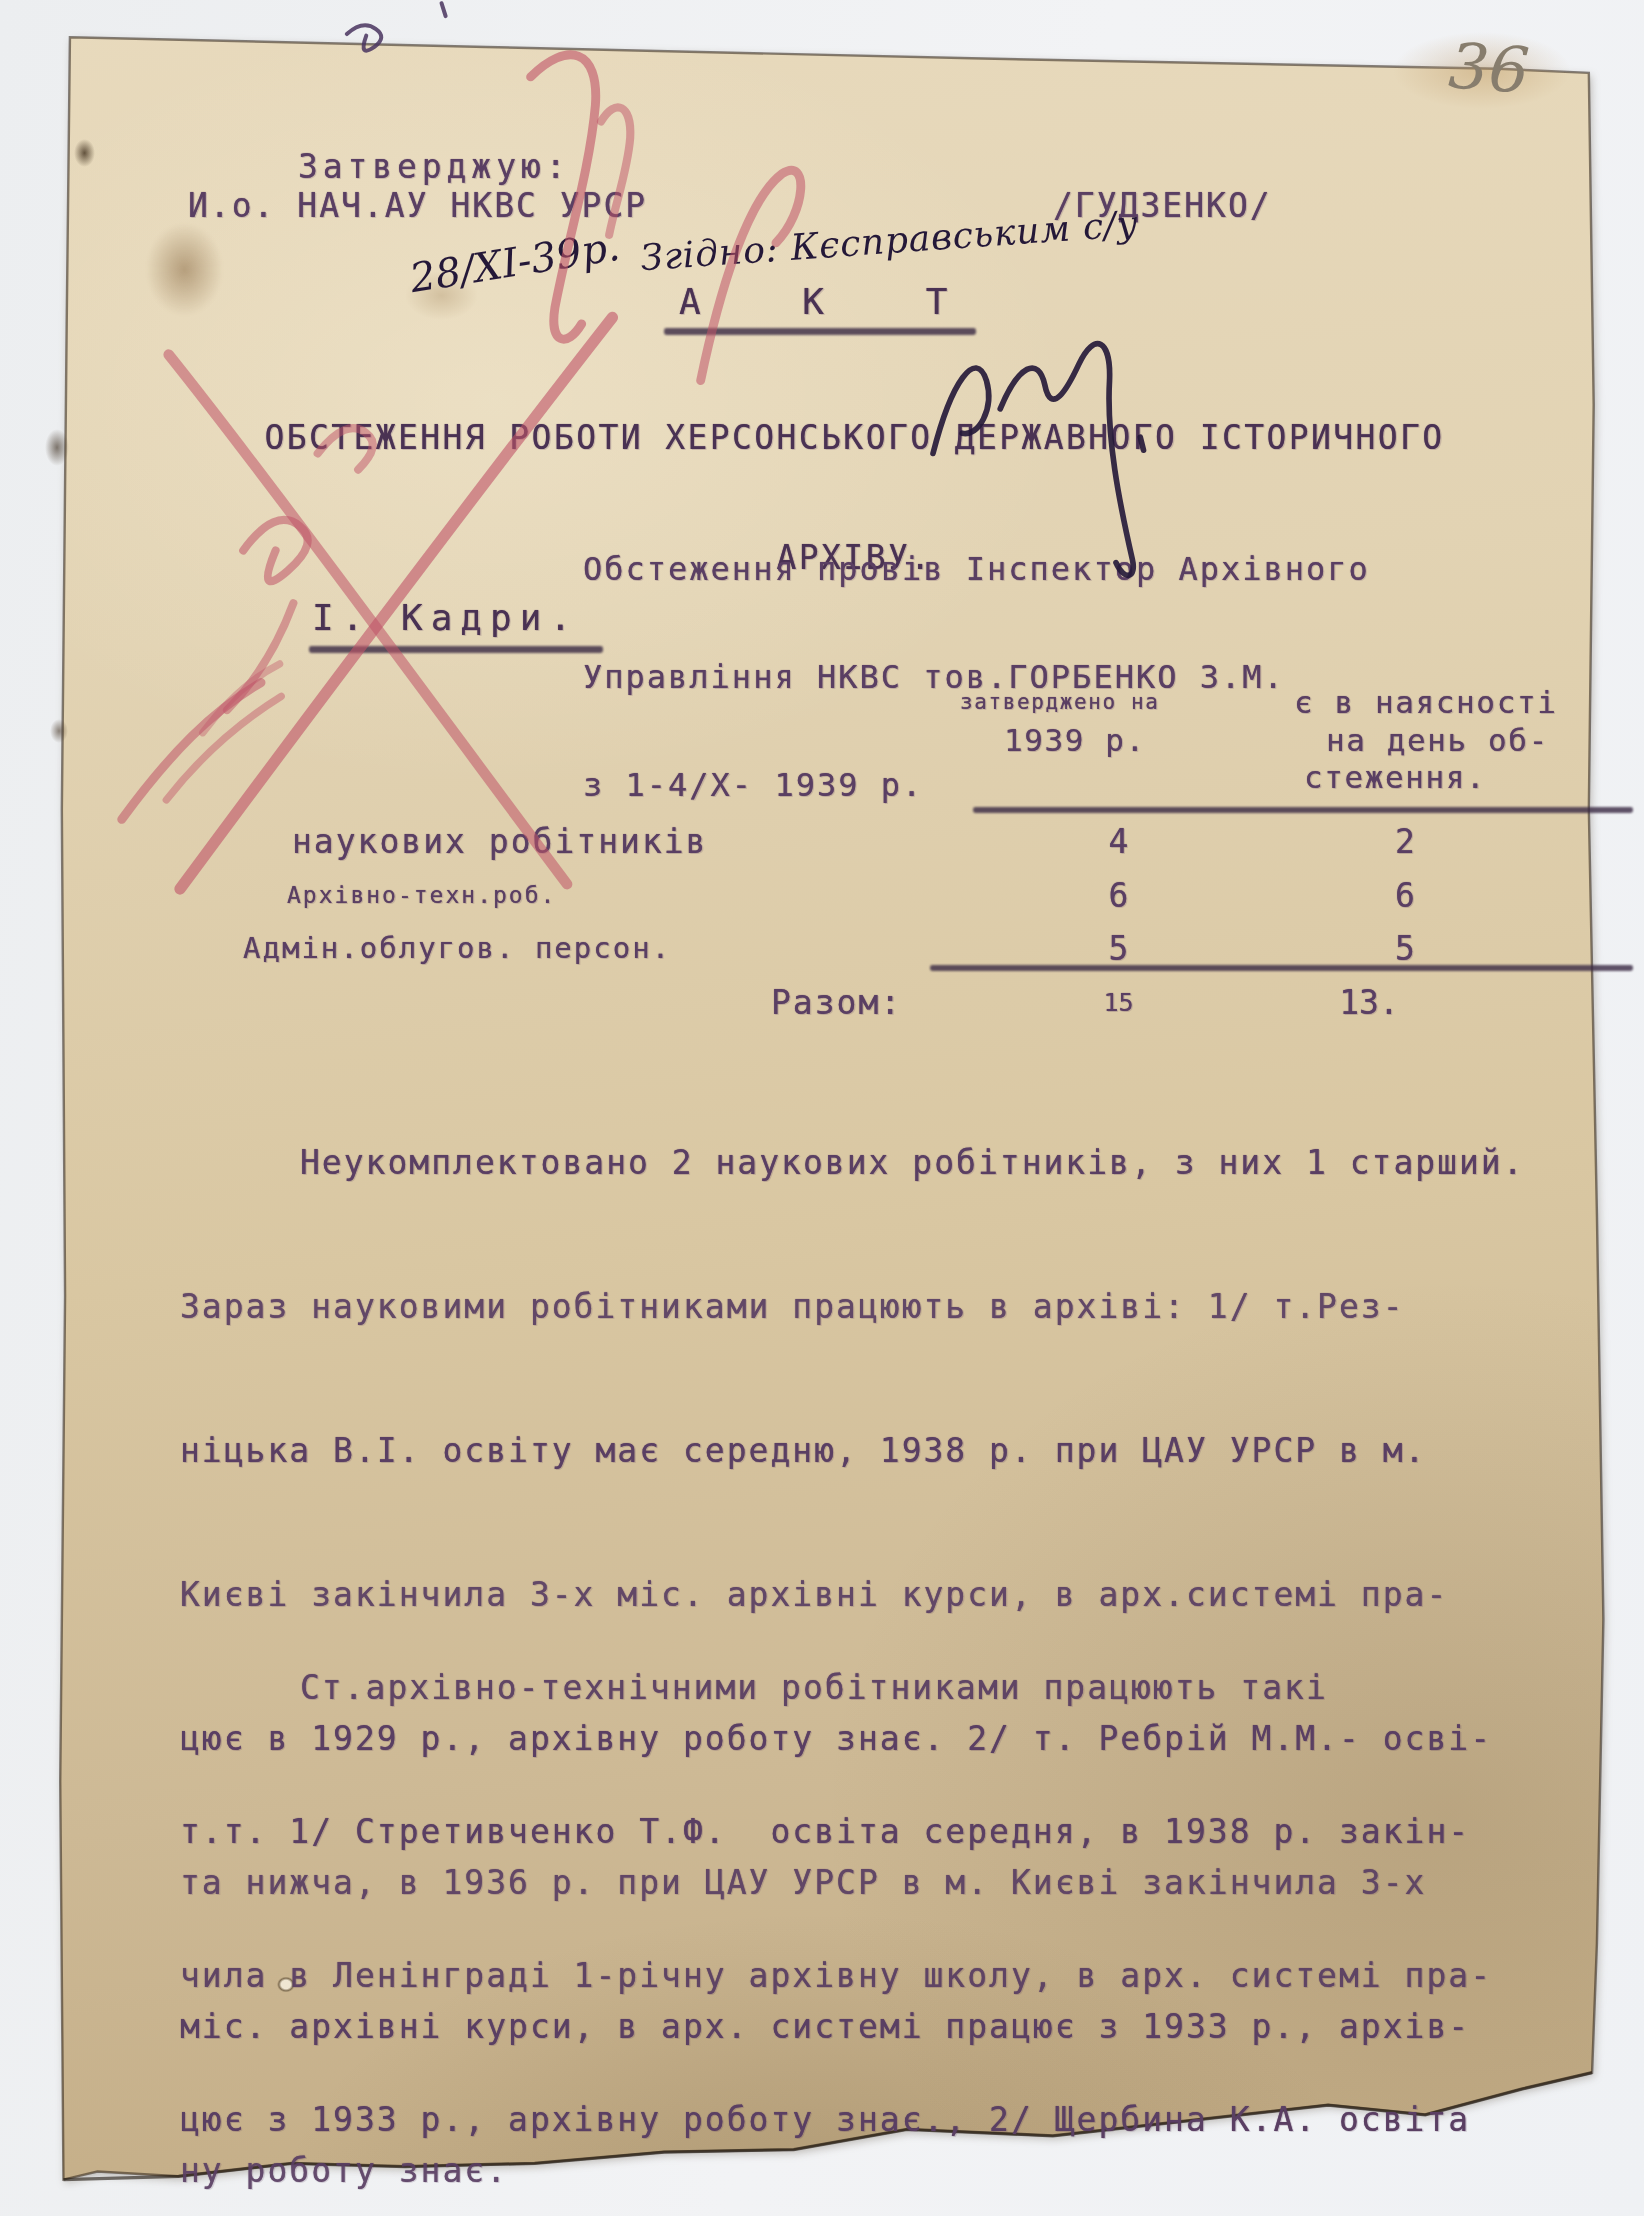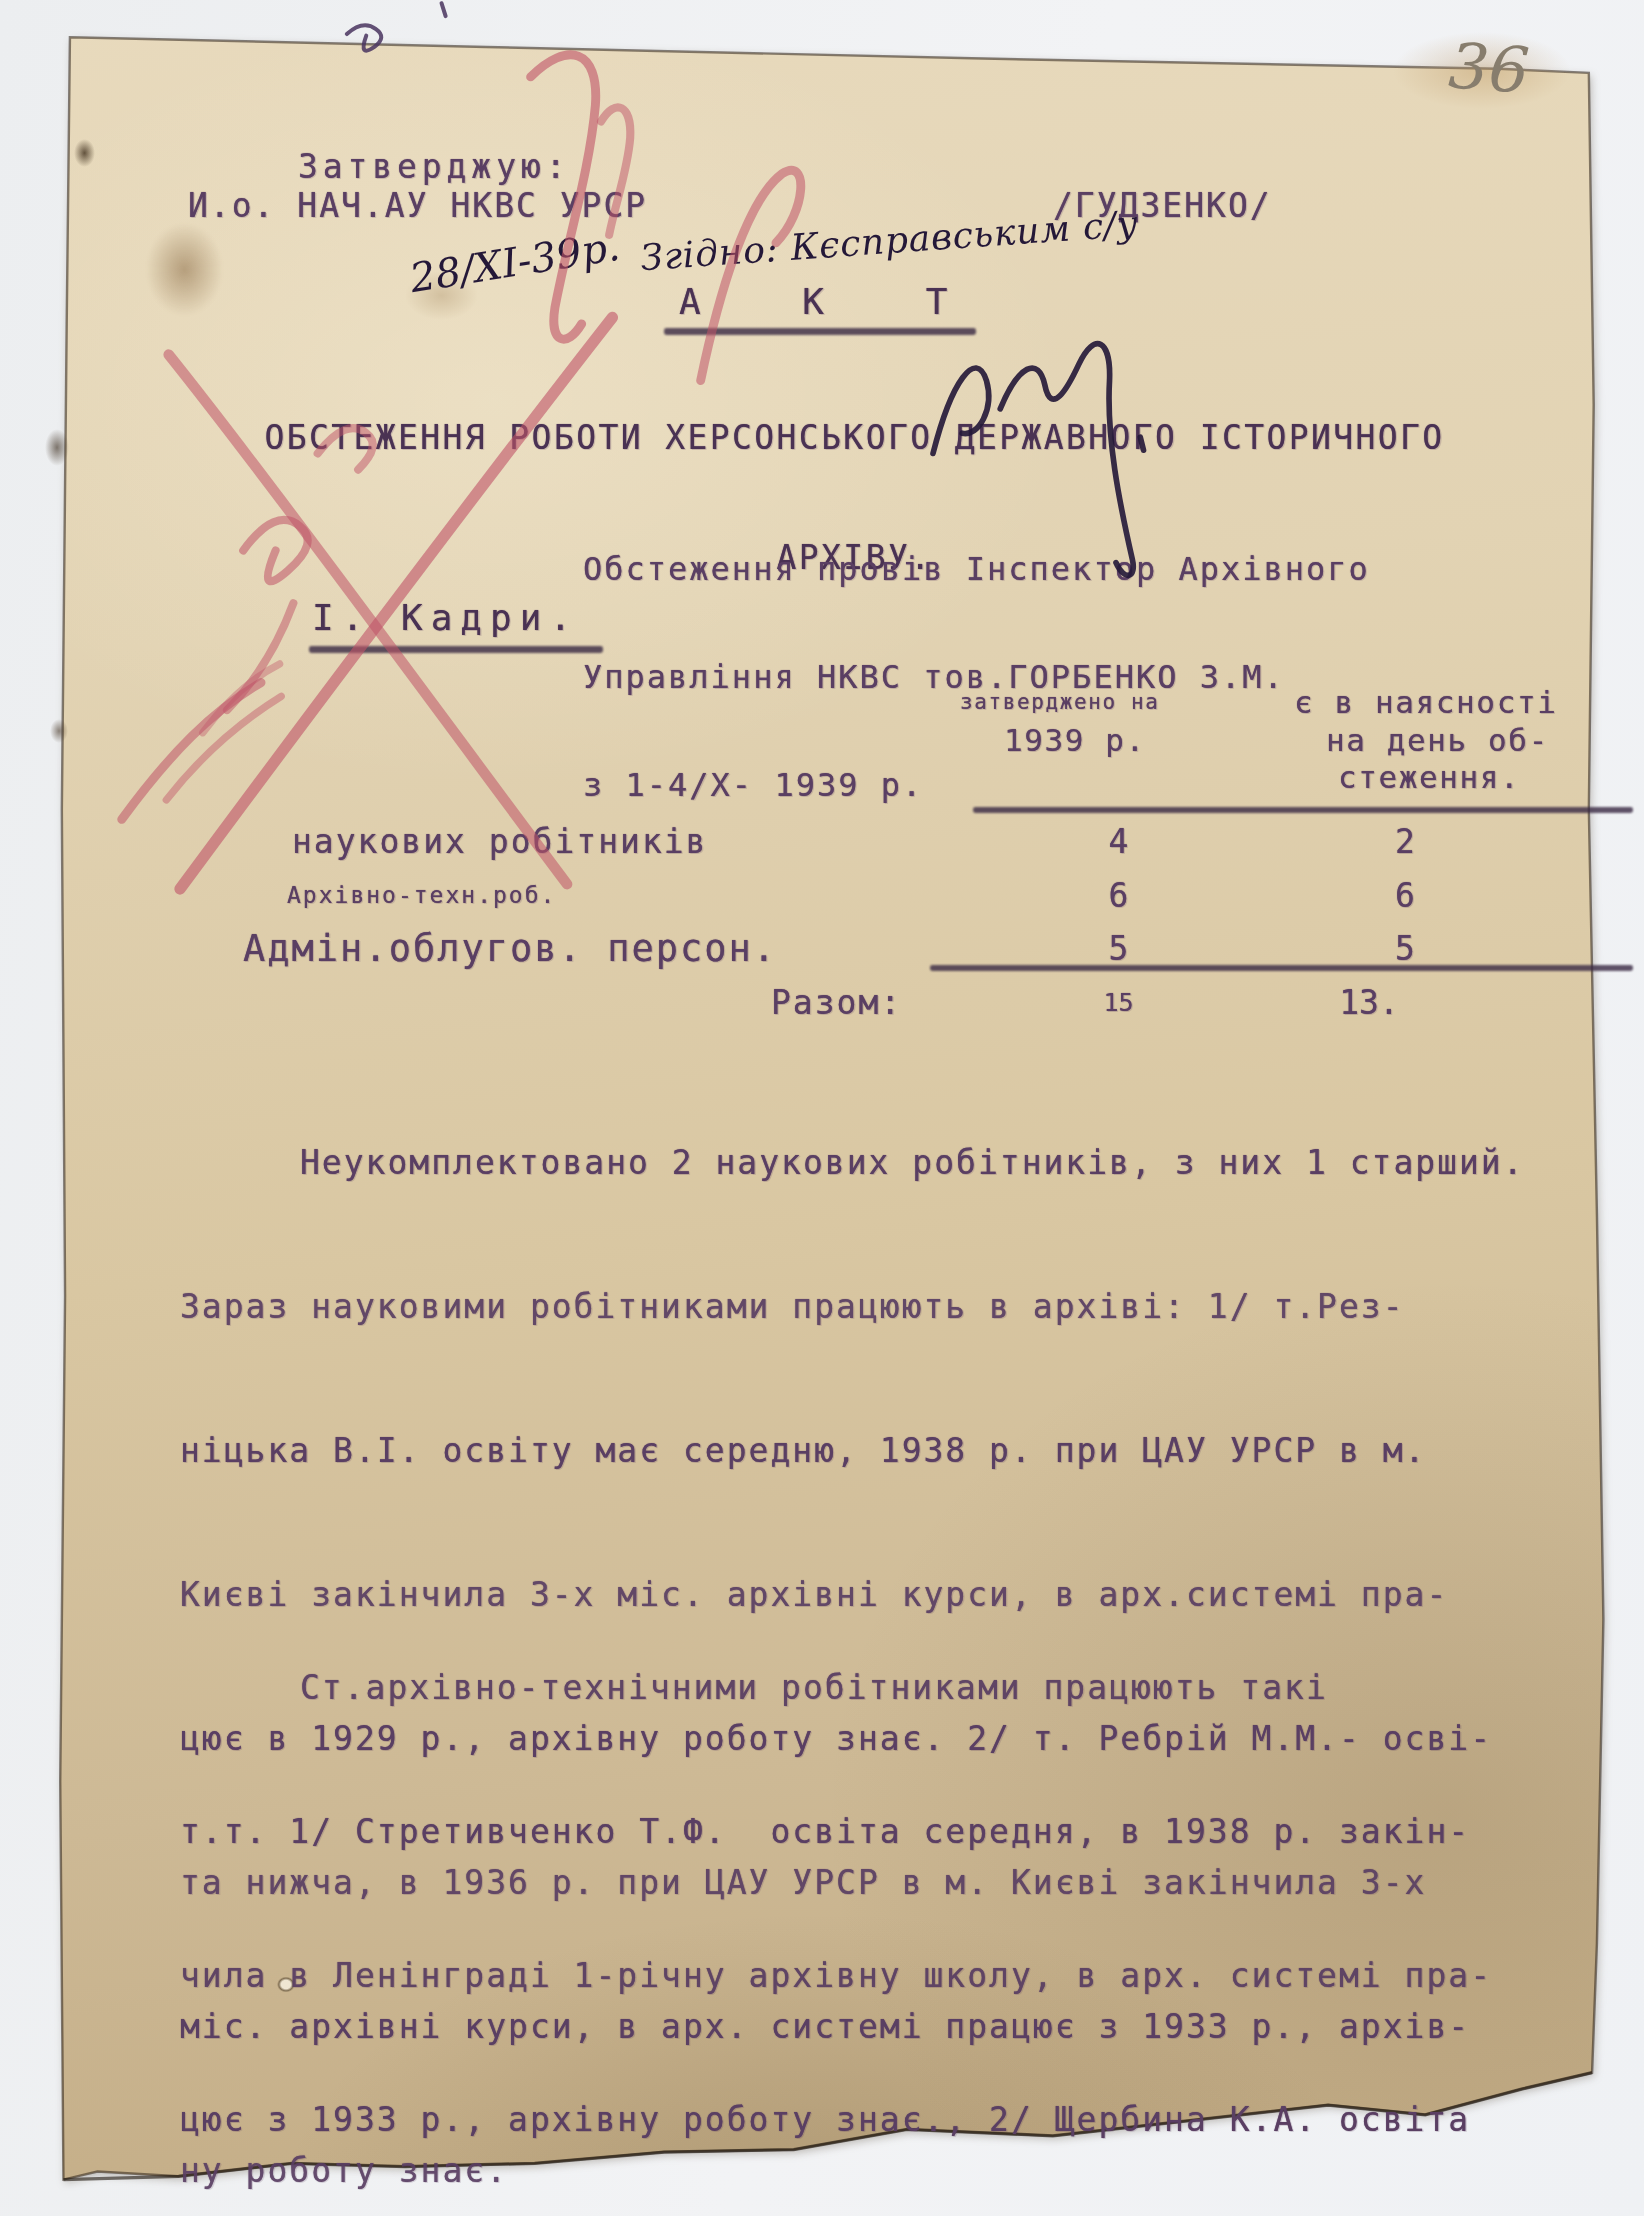--- a/index.html
+++ b/index.html
@@ -81,35 +81,35 @@
   </div>
 
   <div class="tw tw-dark" style="left:312px;top:593px;font-size:36px;letter-spacing:8px;line-height:49px;">І. Кадри.</div>
   <div class="smudge" style="left:309px;top:646px;width:294px;height:6.5px;"></div>
 
   <div>
     <div class="tw" style="left:960px;top:684px;font-size:21px;letter-spacing:1.6px;line-height:37px;">затверджено на</div>
     <div class="tw" style="left:1004px;top:722px;font-size:31px;letter-spacing:1.6px;line-height:37px;">1939 р.</div>
     <div class="tw" style="left:1294px;top:684px;font-size:31px;letter-spacing:1.6px;line-height:37px;">є в наясності</div>
     <div class="tw" style="left:1326px;top:722px;font-size:31px;letter-spacing:1.6px;line-height:37px;">на день об-</div>
-    <div class="tw" style="left:1338px;top:759px;font-size:31px;letter-spacing:1.6px;line-height:37px;">стеження.</div>
+    <div class="tw" style="left:1304px;top:759px;font-size:31px;letter-spacing:1.6px;line-height:37px;">стеження.</div>
     <div class="smudge" style="left:973px;top:807px;width:660px;height:5.7px;"></div>
 
     <div>
       <span class="tw" style="left:292px;top:815px;font-size:33px;letter-spacing:2px;line-height:53px;">наукових робітників</span>
       <span class="tw" style="left:1062px;top:815px;width:113px;text-align:center;font-size:33px;line-height:53px;">4</span>
       <span class="tw" style="left:1340px;top:815px;width:130px;text-align:center;font-size:33px;line-height:53px;">2</span>
     </div>
     <div>
       <span class="tw" style="left:287px;top:869px;font-size:23px;letter-spacing:2px;line-height:53px;">Архівно-техн.роб.</span>
       <span class="tw" style="left:1062px;top:869px;width:113px;text-align:center;font-size:33px;line-height:53px;">6</span>
       <span class="tw" style="left:1340px;top:869px;width:130px;text-align:center;font-size:33px;line-height:53px;">6</span>
     </div>
     <div>
-      <span class="tw" style="left:243px;top:922px;font-size:37px;letter-spacing:2px;line-height:53px;">Адмін.облугов. персон.</span>
+      <span class="tw" style="left:243px;top:922px;font-size:29px;letter-spacing:2px;line-height:53px;">Адмін.облугов. персон.</span>
       <span class="tw" style="left:1062px;top:922px;width:113px;text-align:center;font-size:33px;line-height:53px;">5</span>
       <span class="tw" style="left:1340px;top:922px;width:130px;text-align:center;font-size:33px;line-height:53px;">5</span>
     </div>
     <div class="smudge" style="left:930px;top:965px;width:703px;height:5.7px;"></div>
     <div>
       <span class="tw" style="left:771px;top:976px;font-size:33px;letter-spacing:2px;line-height:53px;">Разом:</span>
       <span class="tw" style="left:1062px;top:976px;width:113px;text-align:center;font-size:25px;line-height:53px;">15</span>
       <span class="tw" style="left:1304px;top:976px;width:130px;text-align:center;font-size:33px;line-height:53px;">13.</span>
     </div>
   </div>

